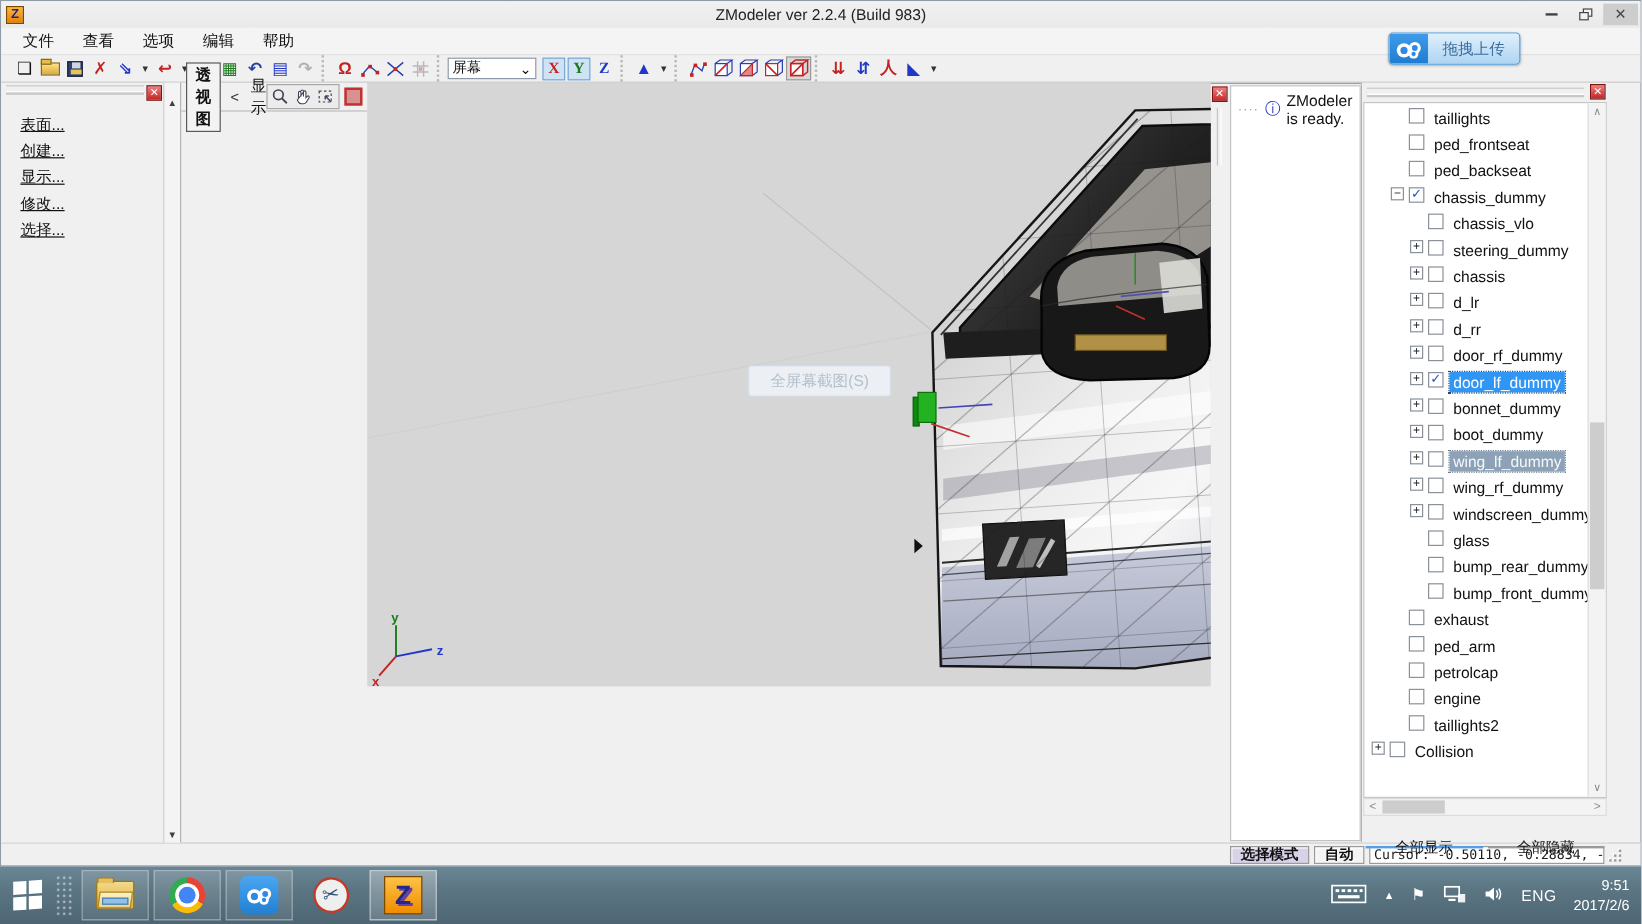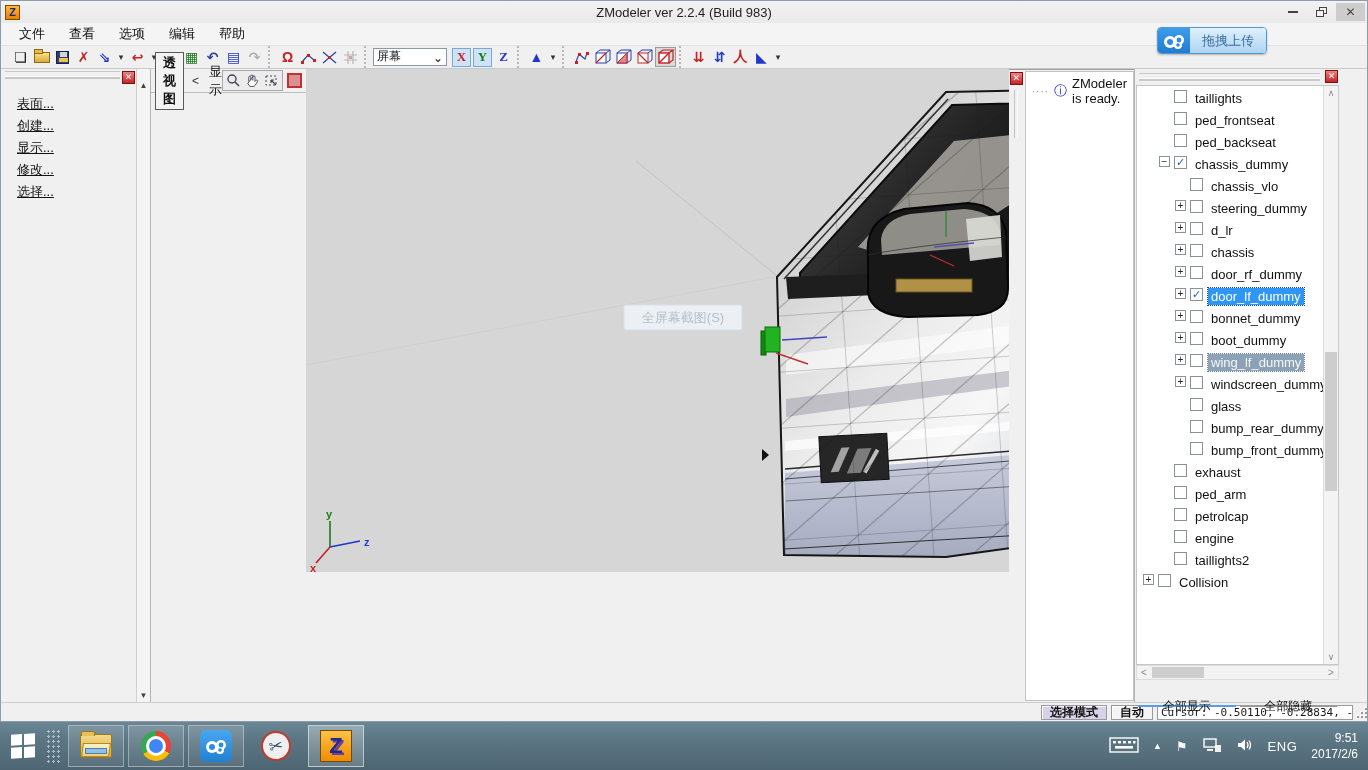--- a/index.html
+++ b/index.html
@@ -104,21 +104,21 @@
   .tree-vscroll .thumb { position:absolute; left:1px; width:12px; top:46%; height:24%; background:#cdcdcd; }
   .tree-hscroll { height:15px; margin:0 1px; background:#f3f3f3; border:1px solid #dcdcdc; position:relative; }
   .tree-hscroll .arr { position:absolute; top:0; width:14px; text-align:center; color:#8a8a8a; font-size:10px; line-height:13px; }
   .tree-hscroll .arr.lt { left:0; } .tree-hscroll .arr.rt { right:0; }
   .tree-hscroll .thumb { position:absolute; left:15px; top:1px; width:52px; height:11px; background:#cdcdcd; }
   .rp-buttons { height:22px; display:flex; gap:4px; padding:2px 3px; }
   .rp-btn { flex:1; border:1px solid #9a9a9a; background:linear-gradient(#f7f7f7,#e6e6e6); font-size:12px; display:flex; align-items:center; justify-content:center;margin-top:23px; }
   .rp-btn.focused { border:1px solid #569de5; box-shadow:inset 0 0 0 1px #a8cdf0; }
 
   
-  .statusbar { height:19px; background:#f0f0f0; border-top:1px solid #cdcdcd; display:flex; align-items:center; justify-content:flex-end; padding:0 0; gap:4px; }
+  .statusbar { height:19px; background:#f0f0f0; border-top:1px solid #cdcdcd; display:flex; align-items:center; justify-content:flex-end; padding:0 16px; gap:4px; }
   .sb-btn { border:1px solid #9a9a9a; box-shadow:inset 1px 1px 0 #fff; padding:0 8px; height:15px; line-height:13px; font-size:12px; font-weight:bold; }
   .sb-btn.mode { background:#d8d2e8; }
   .sb-btn.auto { background:#f4f4f4; }
   .cursor-field { width:196px; height:15px; background:#fff; border:1px solid #9a9a9a; font-family:"DejaVu Sans Mono",monospace; font-size:11px; line-height:13px; padding:0 3px; overflow:hidden; white-space:nowrap; color:#1a1a1a; }
   .resize-grip { width:10px; height:12px; position:relative; }
   .resize-grip i { position:absolute; width:2px; height:2px; background:#9a9a9a; box-shadow:-1px -1px 0 #fff; }
   .resize-grip i:nth-child(1){ right:0; bottom:0; } .resize-grip i:nth-child(2){ right:4px; bottom:0; }
   .resize-grip i:nth-child(3){ right:0; bottom:4px; } .resize-grip i:nth-child(4){ right:8px; bottom:0; }
   .resize-grip i:nth-child(5){ right:0; bottom:8px; } .resize-grip i:nth-child(6){ right:4px; bottom:4px; }
 
@@ -543,30 +543,36 @@
               <span class="indent"></span>
               <span class="expander"></span>
               <span class="cb"></span>
               <span class="tlabel">steering_dummy</span>
             </div>
 
             <div class="trow lvl3 exp-plus">
               <span class="indent"></span>
               <span class="expander"></span>
               <span class="cb"></span>
+              <span class="tlabel">chassis</span>
+            </div>
+
+            <div class="trow lvl3 exp-plus">
+              <span class="indent"></span>
+              <span class="expander"></span>
+              <span class="cb"></span>
               <span class="tlabel">d_lr</span>
             </div>
 
             <div class="trow lvl3 exp-plus">
               <span class="indent"></span>
               <span class="expander"></span>
               <span class="cb"></span>
-              <span class="tlabel">chassis</span>
-            </div>
-
+              <span class="tlabel">d_rr</span>
+            </div>
 
             <div class="trow lvl3 exp-plus">
               <span class="indent"></span>
               <span class="expander"></span>
               <span class="cb"></span>
               <span class="tlabel">door_rf_dummy</span>
             </div>
 
             <div class="trow lvl3 exp-plus checked sel-active">
               <span class="indent"></span>
@@ -589,20 +595,26 @@
               <span class="tlabel">boot_dummy</span>
             </div>
 
             <div class="trow lvl3 exp-plus sel-inactive">
               <span class="indent"></span>
               <span class="expander"></span>
               <span class="cb"></span>
               <span class="tlabel">wing_lf_dummy</span>
             </div>
 
+            <div class="trow lvl3 exp-plus">
+              <span class="indent"></span>
+              <span class="expander"></span>
+              <span class="cb"></span>
+              <span class="tlabel">wing_rf_dummy</span>
+            </div>
 
             <div class="trow lvl3 exp-plus">
               <span class="indent"></span>
               <span class="expander"></span>
               <span class="cb"></span>
               <span class="tlabel">windscreen_dummy</span>
             </div>
 
             <div class="trow lvl3 exp-none">
               <span class="indent"></span>

